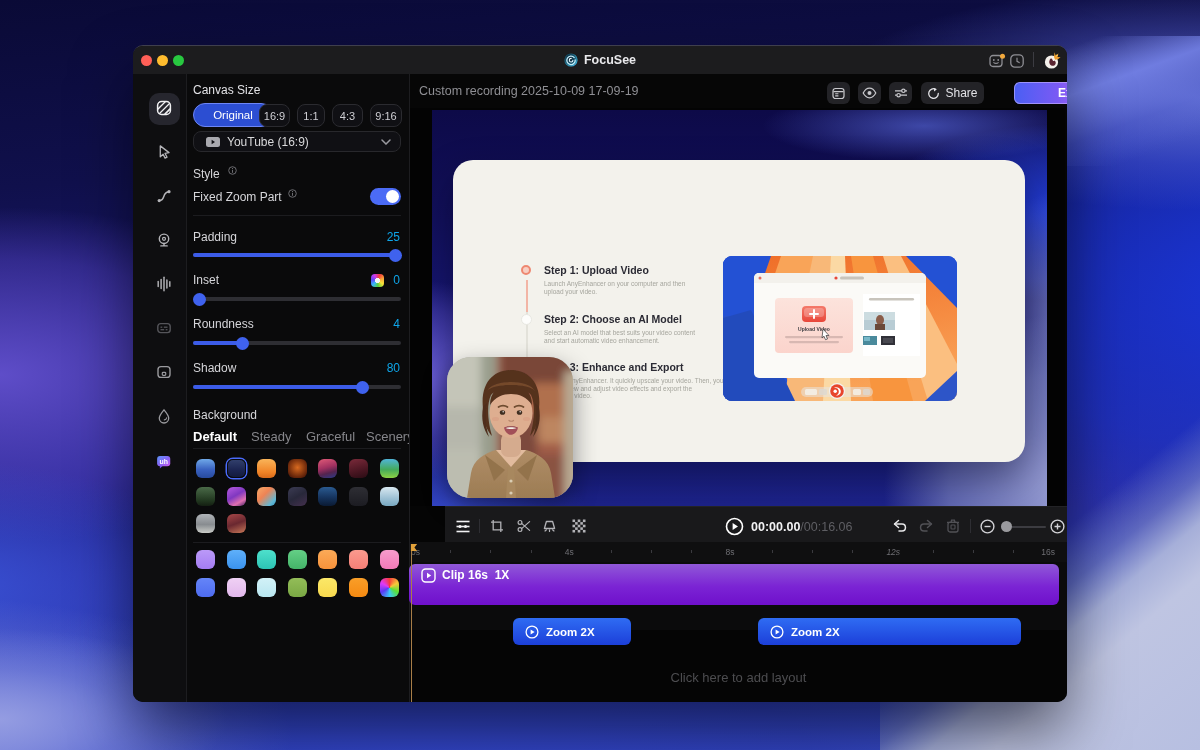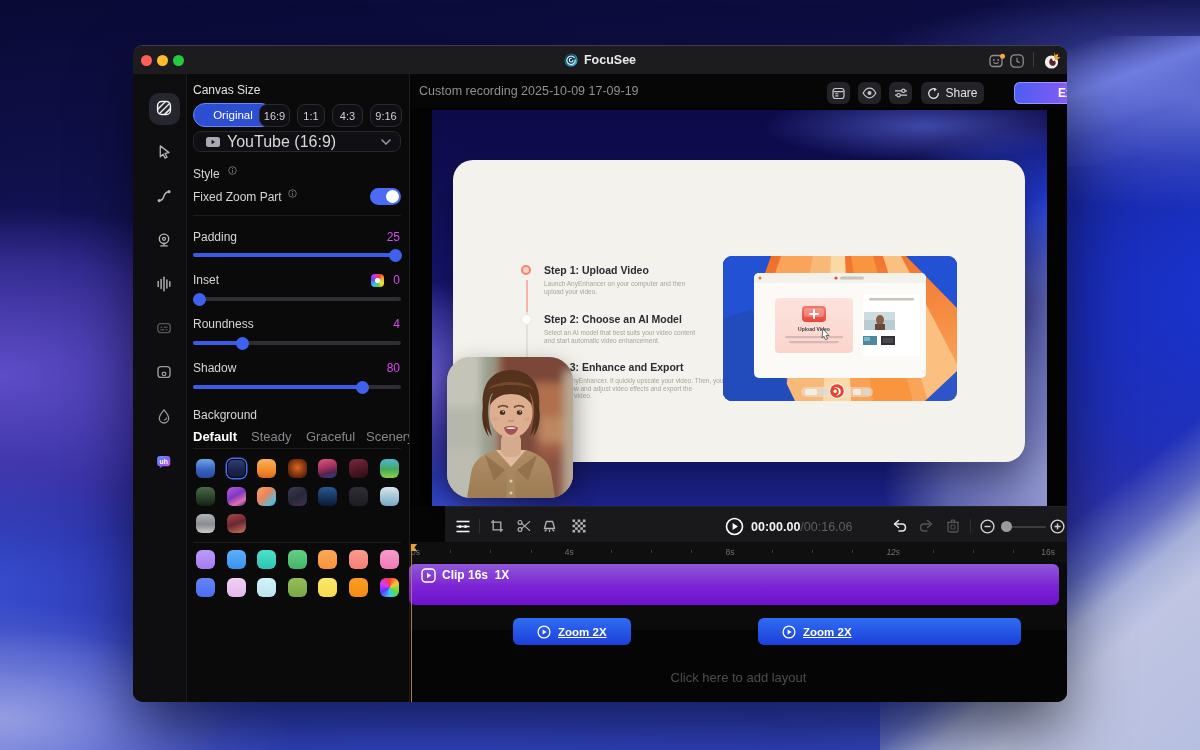--- a/index.html
+++ b/index.html
@@ -38,24 +38,24 @@
 
 .cols { position:absolute; left:0; top:28px; width:934px; height:629px; display:flex; }
 .sidebar { width:54px; height:100%; background:#0e0e10; border-right:1px solid #1d1d20; position:relative; }
 .panel { width:223px; height:100%; background:#0a0a0b; border-right:1px solid #1d1d20; position:relative; overflow:hidden; }
 .main { flex:1; height:100%; background:#050505; position:relative; }
 
 .sic { position:absolute; left:50%; transform:translate(-50%,-50%); }
 .sic-active { position:absolute; left:16px; top:19px; width:31px; height:32px; background:#26262e; border-radius:10px; }
 
 .plabel { position:absolute; color:#d6d6da; font-size:12px; }
-.pval { position:absolute; right:9px; color:#d946ef; font-size:12px; }
+.pval { position:absolute; right:9px; color:#0ea5e9; font-size:12px; }
 .ratio-btn { position:absolute; top:30px; height:23px; border:1px solid #2b2b30; background:#101014; border-radius:8px; color:#cfcfd4; font-size:11px; display:flex; align-items:center; justify-content:center; }
 .orig-btn { position:absolute; left:6px; top:29px; width:80px; height:24px; background:#2c4ed2; border:1.5px solid #6d86f5; border-radius:12px; color:#fff; font-size:11.5px; display:flex; align-items:center; justify-content:center; }
-.dropdown { position:absolute; left:6px; top:57px; width:208px; height:21px; background:#101014; border:1px solid #28282c; border-radius:8px; display:flex; align-items:center; color:#d8d8da; font-size:16px; }
+.dropdown { position:absolute; left:6px; top:57px; width:208px; height:21px; background:#101014; border:1px solid #28282c; border-radius:8px; display:flex; align-items:center; color:#d8d8da; font-size:12px; }
 .toggle { position:absolute; left:183px; top:114px; width:31px; height:17px; background:#4b6bf5; border-radius:9px; }
 .toggle::after { content:""; position:absolute; right:2px; top:2px; width:13px; height:13px; border-radius:50%; background:#fff; }
 .divider { position:absolute; left:6px; width:208px; height:1px; background:#1c1c1f; }
 .slider { position:absolute; left:6px; width:208px; height:4px; border-radius:2px; background:#2e2e33; }
 .slider .fill { position:absolute; left:0; top:0; height:4px; border-radius:2px; background:#3c5ce8; }
 .slider .knob { position:absolute; top:-4.5px; width:13px; height:13px; border-radius:50%; background:#3f62ee; }
 .tab { position:absolute; font-size:13px; color:#85858a; }
 .thumb { position:absolute; width:19px; height:19px; border-radius:6px; }
 .swatch { position:absolute; width:19px; height:19px; border-radius:6px; }
 
@@ -78,21 +78,21 @@
 .step-line { position:absolute; left:73px; top:120px; width:1.5px; height:175px; background:#e3e2da; }
 .step-dot { position:absolute; border-radius:50%; }
 .step-h { position:absolute; font-size:10.5px; font-weight:bold; color:#2b2b34; }
 .step-p { position:absolute; font-size:6.5px; line-height:7.5px; color:#a5a59d; }
 .shot { position:absolute; left:270px; top:96px; width:234px; height:145px; border-radius:9px; overflow:hidden; }
 .webcam { position:absolute; left:37px; top:249px; width:126px; height:141px; border-radius:24px; overflow:hidden; box-shadow:0 10px 24px rgba(0,0,10,0.45); }
 .toolbar { position:absolute; left:0; top:432px; width:100%; height:36px; background:#19191b; border-top:1px solid #232326;margin-left:35px; }
 .ruler { position:absolute; left:0; top:468px; width:100%; height:20px; background:#0f0f10; color:#6e6e73; font-size:8.5px; }
 .tlarea { position:absolute; left:0; top:488px; width:100%; height:68px; background:#0b0b0c; }
 .clip { position:absolute; left:-1px; top:2px; width:650px; height:41px; border-radius:6px; background:linear-gradient(180deg,#9058d8 0%, #7b24d4 55%, #6f10cc 100%); }
-.zoombtn { position:absolute; top:56px; height:27px; border-radius:6px; background:linear-gradient(180deg,#2f6cf3 0%, #1c3fd9 100%); color:#fff; font-size:11.5px; display:flex; align-items:center; justify-content:flex-start; gap:7px; padding-left:24px; font-weight:bold;text-decoration:underline; }
+.zoombtn { position:absolute; top:56px; height:27px; border-radius:6px; background:linear-gradient(180deg,#2f6cf3 0%, #1c3fd9 100%); color:#fff; font-size:11.5px; display:flex; align-items:center; justify-content:flex-start; gap:7px; padding-left:12px; font-weight:bold; }
 .addlayout { position:absolute; left:0; top:108px; width:100%; text-align:center; color:#4d4d50; font-size:13px; }
 .playhead { position:absolute; left:0.5px; top:470px; width:1.2px; height:159px; background:#a87e48; z-index:5; }
 svg { display:block; }
 </style>
 </head>
 <body>
 <div class="stage">
   <div class="wp"></div>
     <div class="brlight"></div>
     <div class="bllight"></div>

